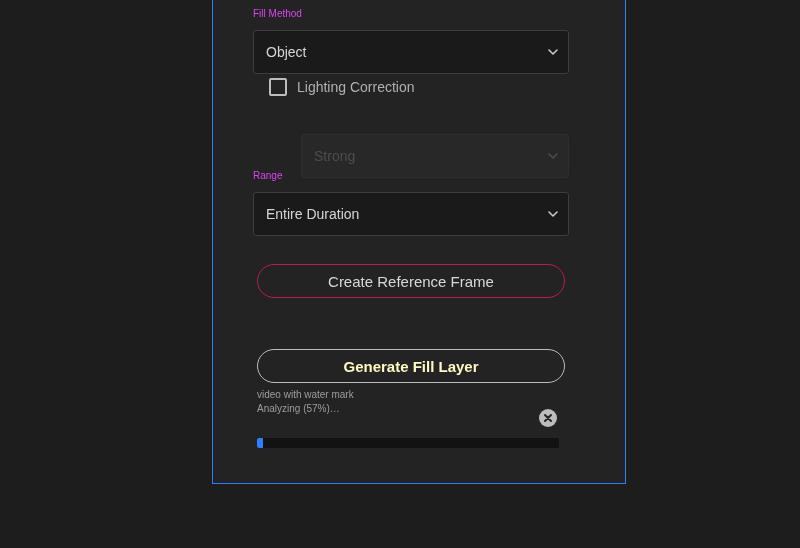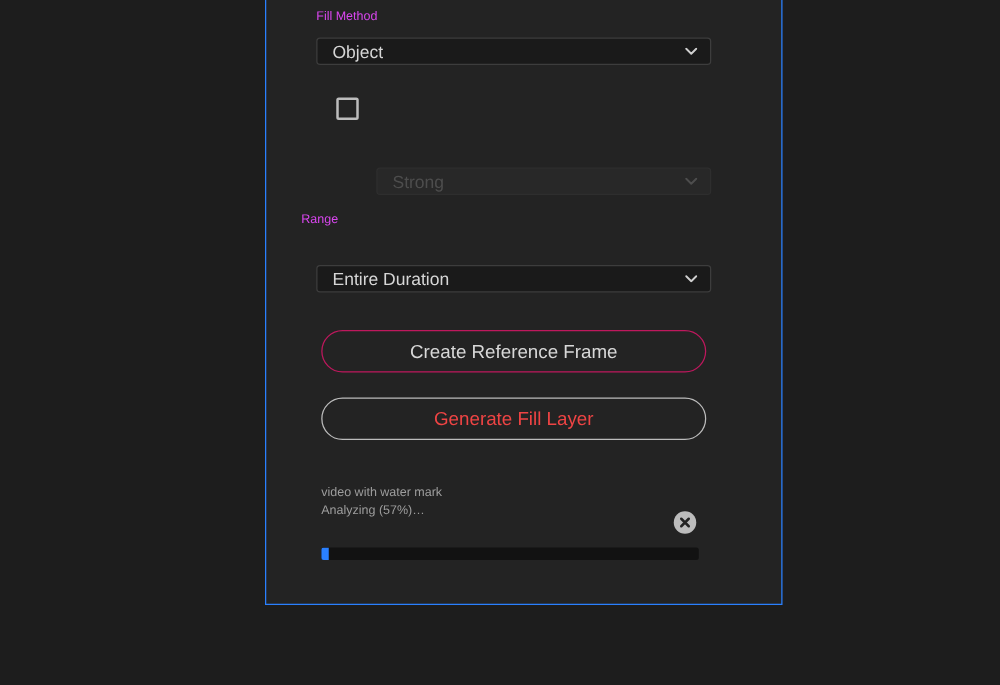--- a/index.html
+++ b/index.html
@@ -38,21 +38,21 @@
     color: #d946ef;
     font-size: 10px;
   }
 
   
   .select {
     position: absolute;
     background: #1a1a1a;
     border: 1px solid #3d3d3d;
     border-radius: 3px;
-    height: 22px;
+    height: 44px;
     box-sizing: border-box;
     display: flex;
     align-items: center;
     padding: 0 21px 0 12px;
     color: #d6d6d6;
     cursor: pointer;
   }
   .select.disabled {
     background: #282828;
     border-color: #2e2e2e;
@@ -97,22 +97,23 @@
     color: #d8d8d8;
     font-size: 15px;
     display: flex;
     align-items: center;
     justify-content: center;
     cursor: pointer;
     box-sizing: border-box;
   }
   .pill-btn.strong {
     border-color: #bcbcbc;
-    color: #ef4444;
-    font-weight: 400;
+    color: #fef9c3;
+    font-weight: 700;
+    margin-top: 31px;
   }
 
   
   .status-block {
     position: absolute;
     color: #9d9d9d;
     font-size: 10px;
     line-height: 1.35;
   }
   .close-circle {
@@ -153,34 +154,35 @@
       <span>Object</span>
       <span class="chevron">
         <svg width="10" height="6" viewBox="0 0 10 6">
             <path d="M1 1 L5 5 L9 1" stroke="#cfcfcf" stroke-width="1.5" fill="none" stroke-linecap="round" stroke-linejoin="round"></path>
           </svg>
       </span>
     </div>
 
     <div class="check-row" style="left:56px; top:117px;">
       <div class="checkbox"></div>
+      <span>Lighting Correction</span>
     </div>
 
     <div class="select disabled" style="left:88px; top:153px; width:268px;margin-top:20px;">
       <span>Strong</span>
       <span class="chevron">
         <svg width="10" height="6" viewBox="0 0 10 6">
             <path d="M1 1 L5 5 L9 1" stroke="#4d4d4d" stroke-width="1.5" fill="none" stroke-linecap="round" stroke-linejoin="round"></path>
           </svg>
       </span>
     </div>
 
-    <div class="section-label" style="left:28px; top:209px;">Range</div>
-
-    <div class="select" style="left:40px; top:231px; width:316px;margin-top:20px;">
+    <div class="section-label" style="left:40px; top:209px;">Range</div>
+
+    <div class="select" style="left:40px; top:231px; width:316px;">
       <span>Entire Duration</span>
       <span class="chevron">
         <svg width="10" height="6" viewBox="0 0 10 6">
             <path d="M1 1 L5 5 L9 1" stroke="#cfcfcf" stroke-width="1.5" fill="none" stroke-linecap="round" stroke-linejoin="round"></path>
           </svg>
       </span>
     </div>
 
     <div class="pill-btn" style="left:44px; top:303px; width:308px;">
       <span>Create Reference Frame</span>

